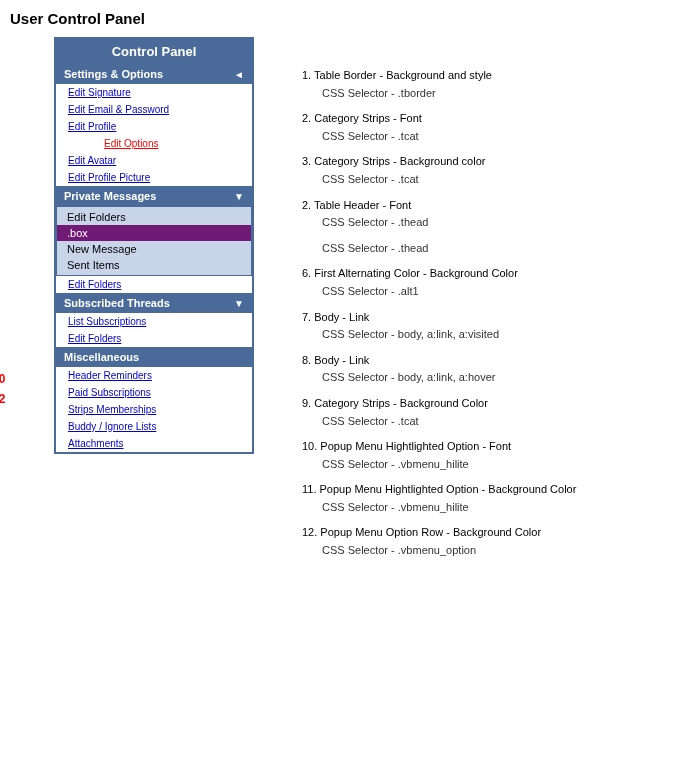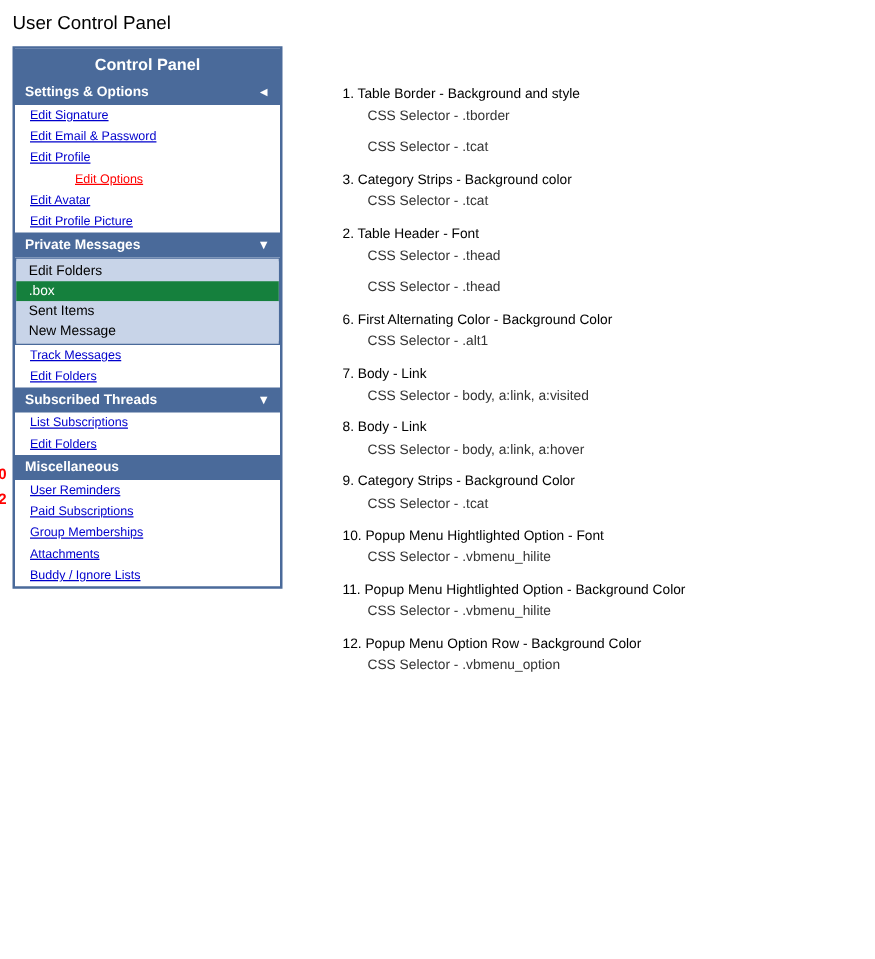--- a/index.html
+++ b/index.html
@@ -6,35 +6,36 @@
     body {
       font-family: Verdana, Arial, sans-serif;
       font-size: 12px;
       background: #fff;
       color: #000;
       padding: 10px;
     }
 
     .page-title {
       font-size: 15px;
-      font-weight: normal;
+      font-weight: bold;
       margin-bottom: 10px;
     }
 
     .main-layout {
       display: flex;
       gap: 20px;
       position: relative;
     }
 
     
     .left-panel {
-      width: 216px;
+      width: 200px;
       flex-shrink: 0;
       position: relative;
+      margin-left: 44px;
     }
 
     .panel-box {
       border: 2px solid #4a6a9a;
       background: #fff;
     }
 
     .panel-header {
       background: #4a6a9a;
       color: #fff;
@@ -78,21 +79,21 @@
 
     .dropdown-popup .popup-item {
       display: block;
       padding: 2px 10px;
       font-size: 11px;
       color: #000;
       cursor: pointer;
     }
 
     .dropdown-popup .popup-item.highlighted {
-      background: #15803d;
+      background: #701a75;
       color: #fff;
     }
 
     .dropdown-popup .popup-item.normal {
       background: #c8d4e8;
       color: #000;
     }
 
     
     .annotation {
@@ -161,54 +162,54 @@
       <a class="nav-link">Edit Profile Picture</a>
 
       <div class="section-header">
         <span>Private Messages</span>
         <span class="arrow">▼</span>
       </div>
 
       <div class="dropdown-popup">
         <span class="popup-item normal">Edit Folders</span>
         <span class="popup-item highlighted">.box</span>
+        <span class="popup-item normal">New Message</span>
         <span class="popup-item normal">Sent Items</span>
-        <span class="popup-item normal">New Message</span>
-      </div>
-
-      <a class="nav-link">Track Messages</a>
+      </div>
+
       <a class="nav-link">Edit Folders</a>
 
       <div class="section-header">
         <span>Subscribed Threads</span>
         <span class="arrow">▼</span>
       </div>
 
       <a class="nav-link">List Subscriptions</a>
       <a class="nav-link">Edit Folders</a>
 
       <div class="section-header">
         <span>Miscellaneous</span>
       </div>
 
-      <a class="nav-link">User Reminders</a>
+      <a class="nav-link">Header Reminders</a>
       <a class="nav-link">Paid Subscriptions</a>
-      <a class="nav-link">Group Memberships</a>
+      <a class="nav-link">Strips Memberships</a>
+      <a class="nav-link">Buddy / Ignore Lists</a>
       <a class="nav-link">Attachments</a>
-      <a class="nav-link">Buddy / Ignore Lists</a>
 
     </div>
   </div>
 
   <div class="right-panel">
     <div class="annotation-item">
       <div class="ann-line1">1. Table Border - Background and style</div>
       <div class="ann-line2">CSS Selector - .tborder</div>
     </div>
     <div class="annotation-item">
+      <div class="ann-line1">2. Category Strips - Font</div>
       <div class="ann-line2">CSS Selector - .tcat</div>
     </div>
     <div class="annotation-item">
       <div class="ann-line1">3. Category Strips - Background color</div>
       <div class="ann-line2">CSS Selector - .tcat</div>
     </div>
     <div class="annotation-item">
       <div class="ann-line1">2. Table Header - Font</div>
       <div class="ann-line2">CSS Selector - .thead</div>
     </div>

